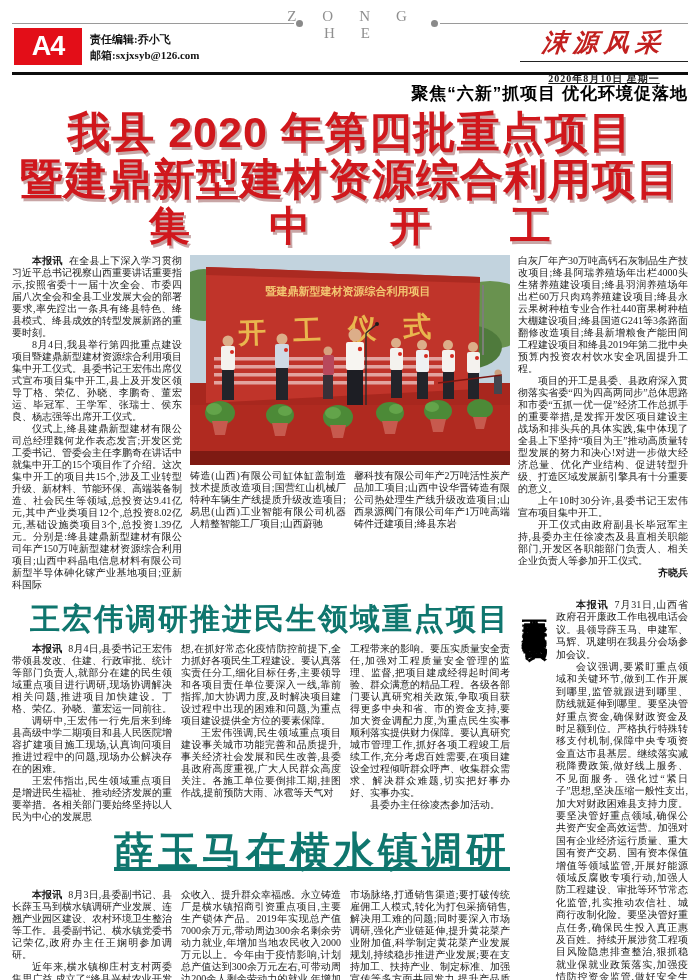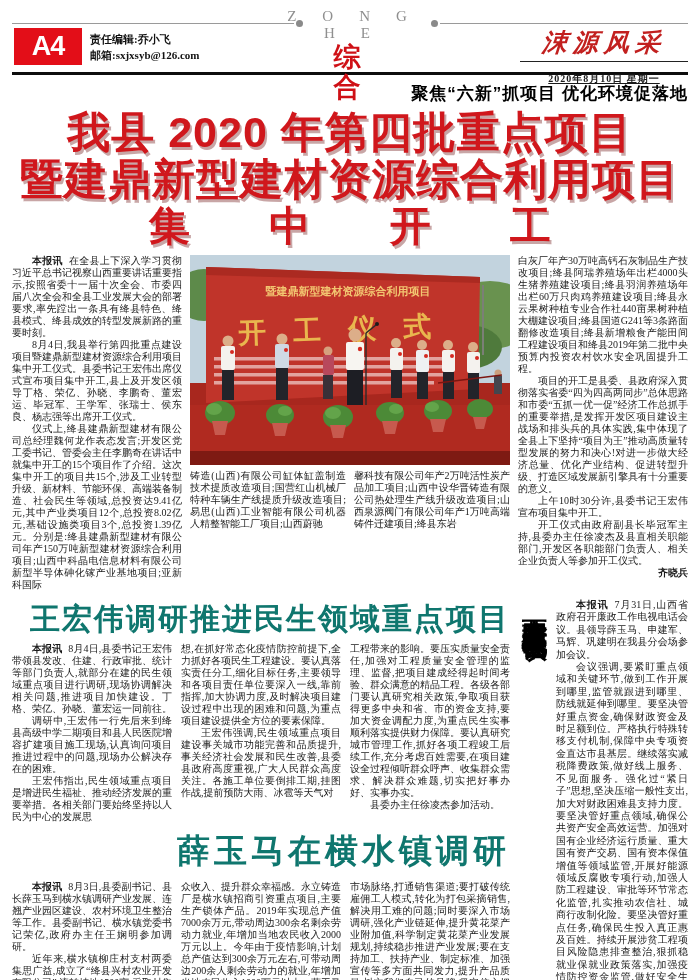--- a/index.html
+++ b/index.html
@@ -56,21 +56,21 @@
   .a1 .col-c { width:320px; flex:none; }
   .photo { width:320px; height:210px; display:block; }
   .midcols { display:flex; gap:8px; margin-top:5px; }
   .midcols .mc { width:156px; }
 
   
   .lower { display:flex; gap:8px; margin-top:8px; }
   .lower-left { width:498px; flex:none; }
   .art-title { font-family:"Liberation Sans",sans-serif; font-weight:900; color:#0f766e;text-align:right; }
   .a2-title { font-size:30px; letter-spacing:2px; line-height:36px; margin:2px 0 6px 2px; }
-  .a3-title { font-size:33px; letter-spacing:4px; line-height:40px; margin:8px 0 10px 2px; }
+  .a3-title { font-size:40px; letter-spacing:4px; line-height:40px; margin:8px 0 18px 2px;text-decoration:underline; }
   .threecol { display:flex; gap:9px; }
   .threecol .tc { width:160px; }
 
   
   .rart { width:170px; flex:none; display:flex; gap:5px; height:428px; }
   .vtitle { writing-mode:vertical-rl; text-orientation:upright;
     font-family:"Liberation Sans",sans-serif; font-weight:900; font-size:25px;
     line-height:33px; letter-spacing:1px; height:424px; color:#000; }
   .rbody { width:132px; }
   .rbody p { font-size:10px; line-height:12.4px; }
@@ -91,21 +91,20 @@
     <div class="mh-left">
       <div class="pagebox">A4</div>
       <div class="editor-lines">
         <div>责任编辑:乔小飞</div>
         <div>邮箱:sxjxsyb@126.com</div>
       </div>
     </div>
 
     <div class="mh-center">
       <div class="section-en">ZONG HE</div>
-      <div class="section-cn">综 合</div>
     </div>
 
     <div class="mh-right">
       <div class="brand">涑源风采</div>
       <div class="dateline">2020年8月10日 星期一</div>
     </div>
   </div>
   <div class="heavy-rule"></div>
 
   <div class="kicker">聚焦“六新”抓项目  优化环境促落地</div>

